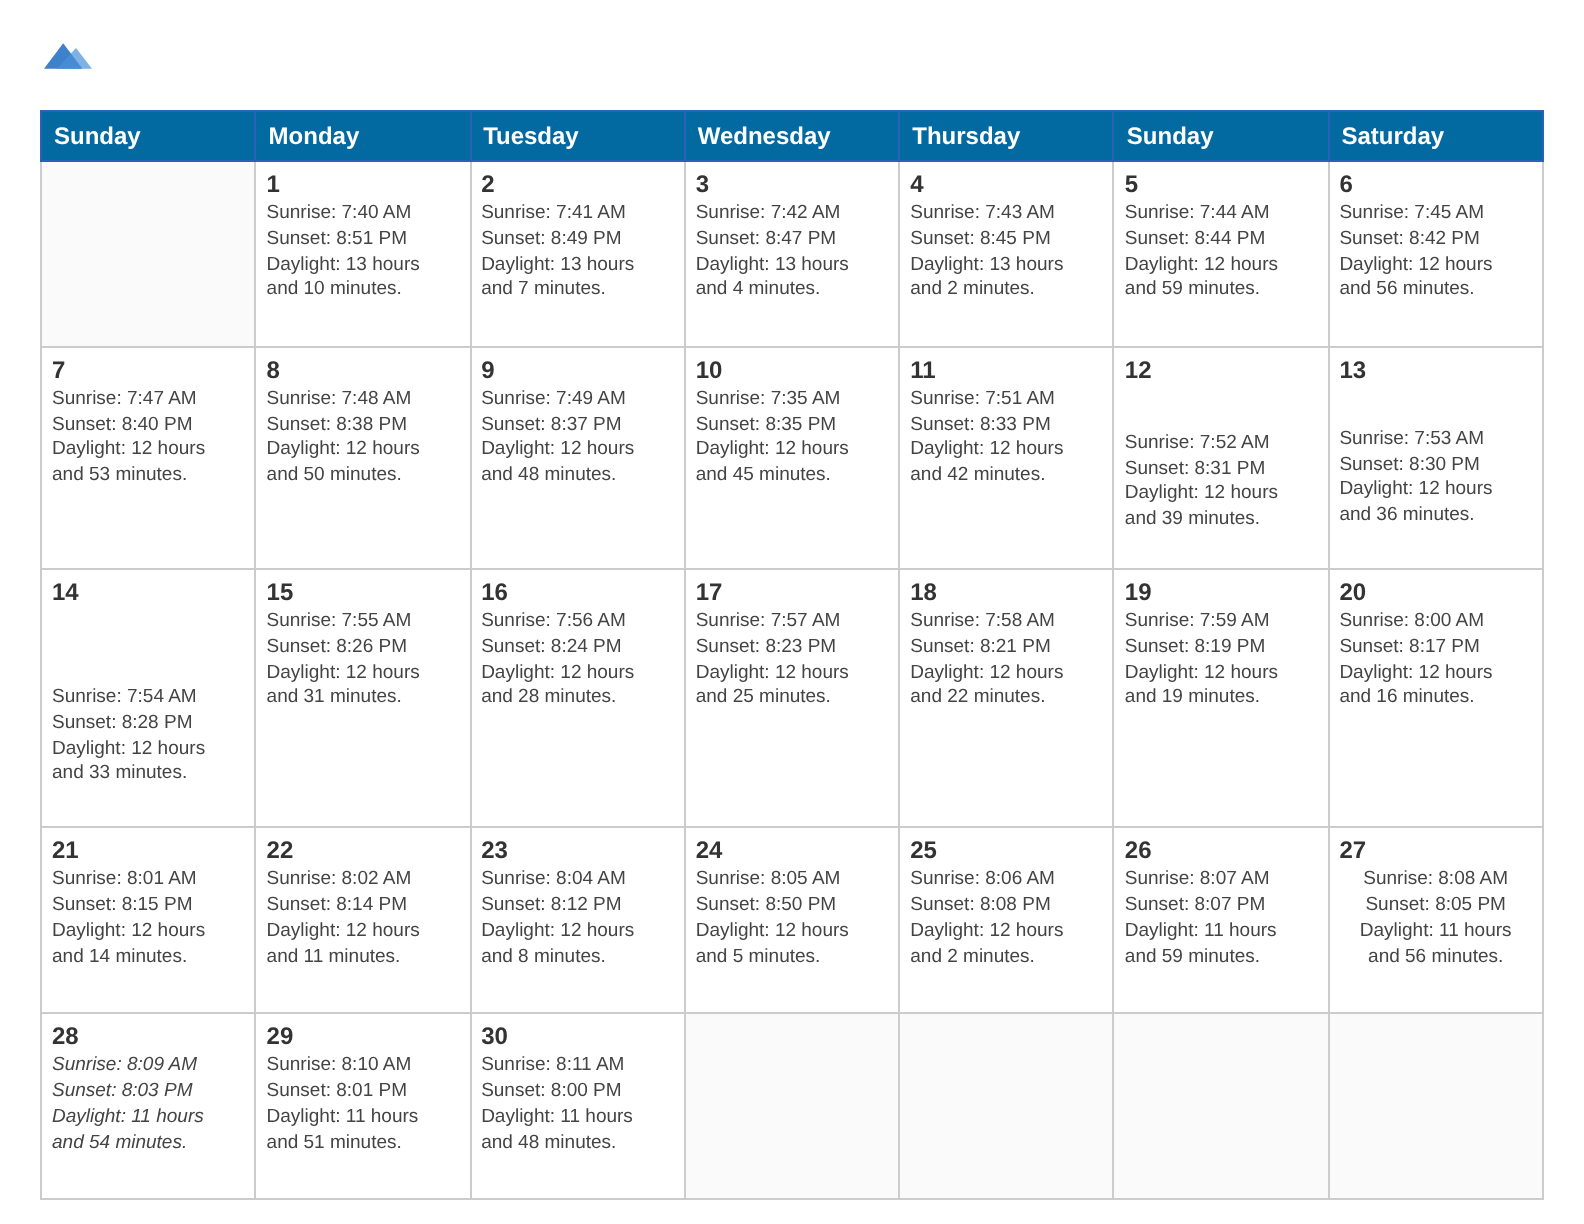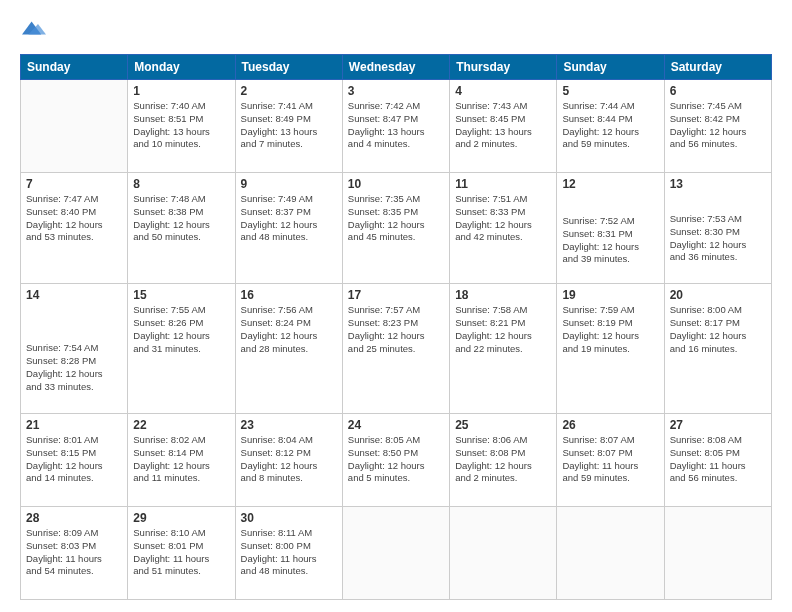--- a/index.html
+++ b/index.html
@@ -317,30 +317,30 @@
           </td>
           <td>
             <span class="day-number">26</span>
             <div class="day-info" style="white-space: pre-line;">Sunrise: 8:07 AM
 Sunset: 8:07 PM
 Daylight: 11 hours
 and 59 minutes.</div>
           </td>
           <td>
             <span class="day-number">27</span>
-            <div class="day-info" style="white-space: pre-line;">Sunrise: 8:08 AM
+            <div class="day-info" style="white-space: pre-line; text-align: center;">Sunrise: 8:08 AM
 Sunset: 8:05 PM
 Daylight: 11 hours
 and 56 minutes.</div>
           </td>
         </tr>
         <tr class="week-row">
           <td>
             <span class="day-number">28</span>
-            <div class="day-info" style="white-space: pre-line;">Sunrise: 8:09 AM
+            <div class="day-info" style="white-space: pre-line; font-style: italic;">Sunrise: 8:09 AM
 Sunset: 8:03 PM
 Daylight: 11 hours
 and 54 minutes.</div>
           </td>
           <td>
             <span class="day-number">29</span>
             <div class="day-info" style="white-space: pre-line;">Sunrise: 8:10 AM
 Sunset: 8:01 PM
 Daylight: 11 hours
 and 51 minutes.</div>

